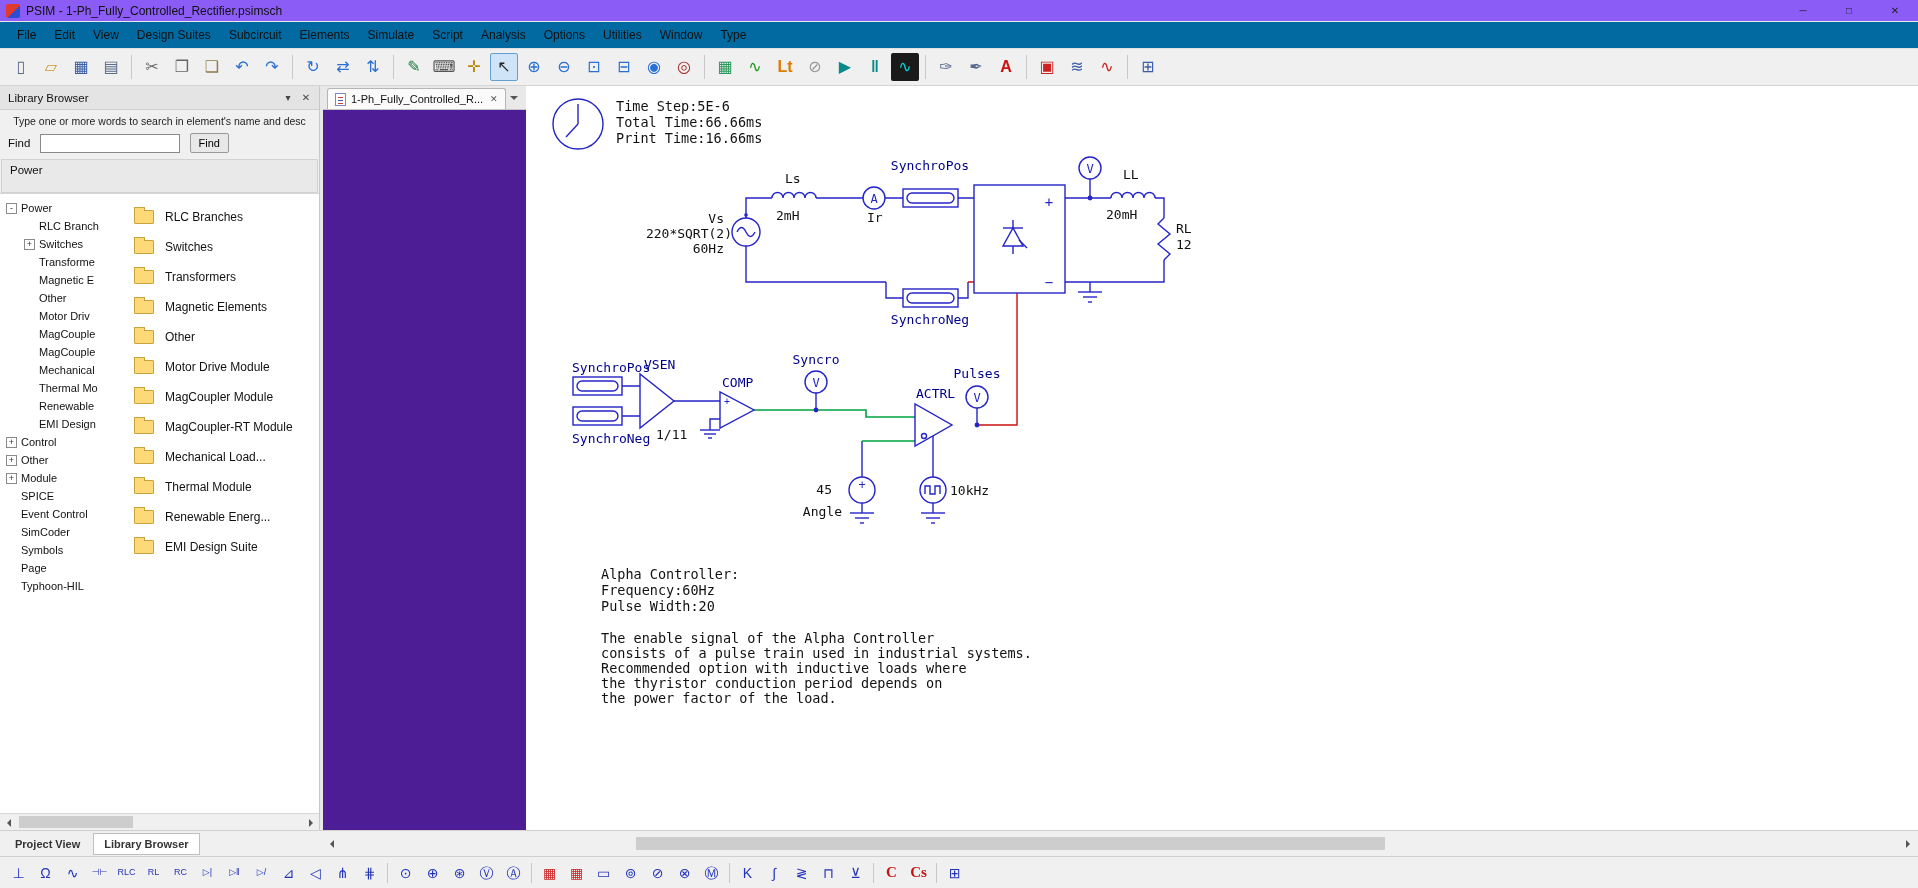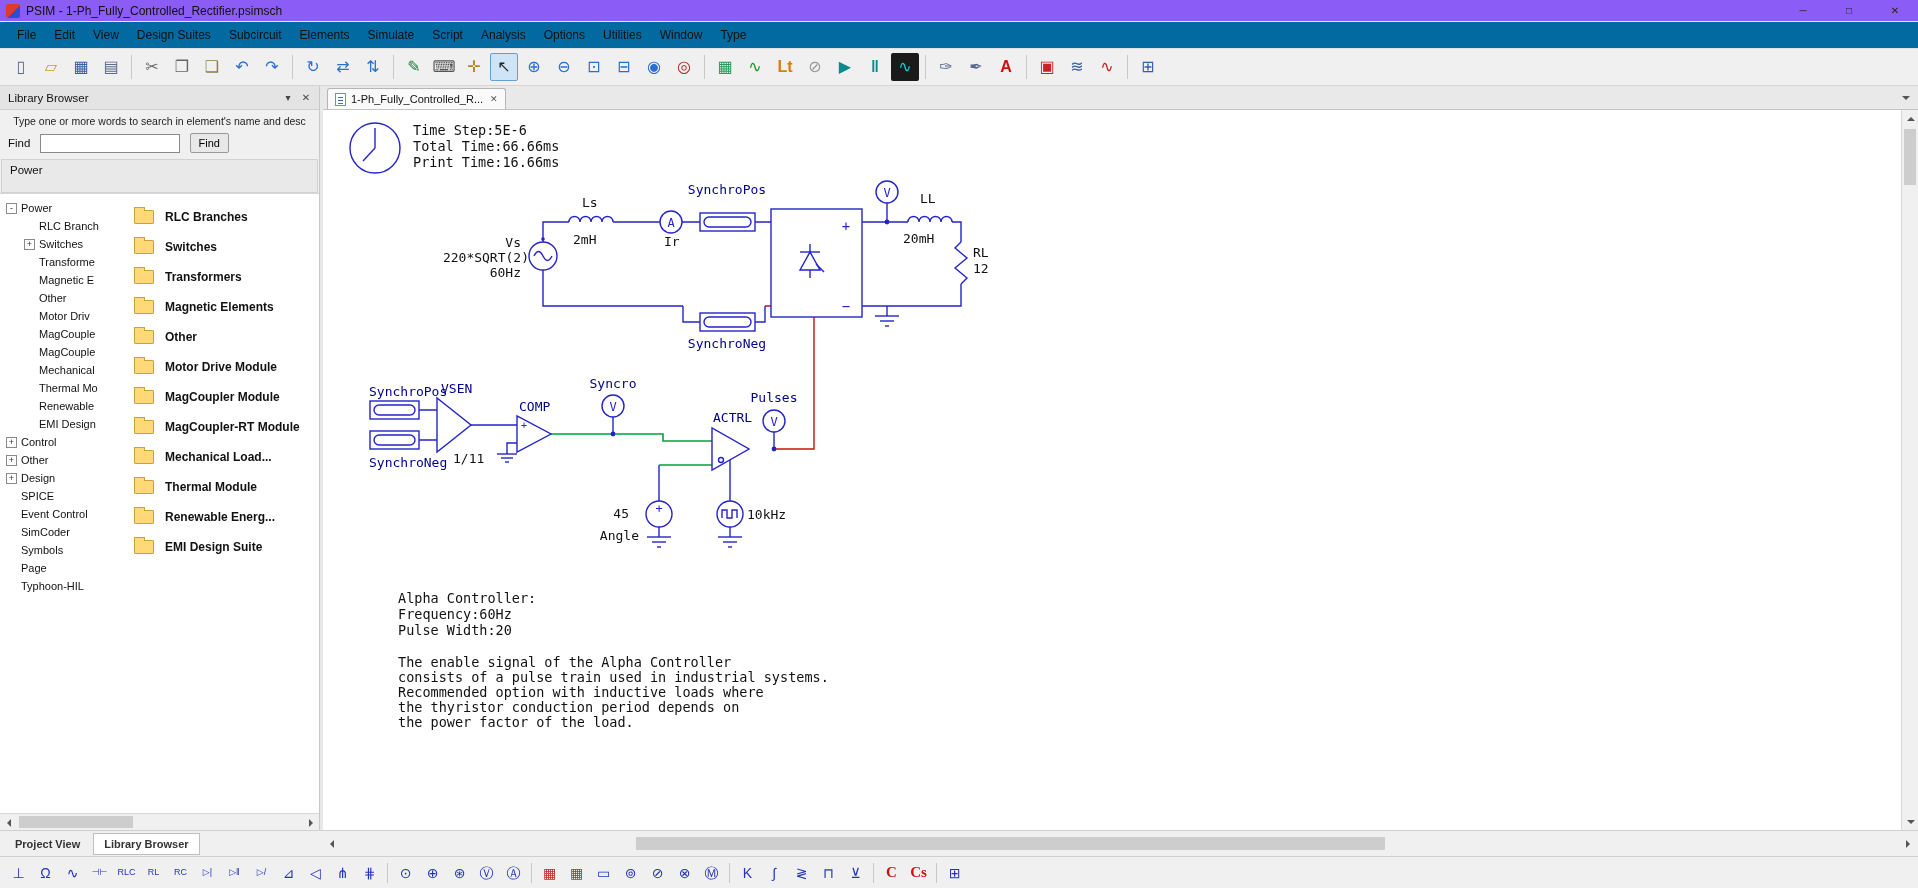--- a/index.html
+++ b/index.html
@@ -41,40 +41,40 @@
   .find-btn { height:20px; padding:0 8px; font-size:11px; background:#e8e8e8; border:1px solid #9a9a9a; border-radius:2px; font-family:inherit; }
   .power-box { flex:none; height:34px; background:#e9e9e9; border:1px solid #d2d2d2; margin:0 1px; padding:4px 0 0 8px; font-size:11.5px; }
   .panel-body { flex:1; display:flex; min-height:0; background:#fff; border-top:1px solid #d6d6d6; overflow:hidden; }
   .tree { width:122px; flex:none; padding-top:5px; overflow:hidden; }
   .tree-row { display:flex; align-items:center; height:18px; font-size:11px; white-space:nowrap; }
   .tree-row[data-depth="d0"] { padding-left:6px; }
   .tree-row[data-depth="d1"] { padding-left:24px; }
   .exp { width:11px; height:11px; flex:none; border:1px solid #8a8a8a; background:#fff; font-size:9px; line-height:9px; text-align:center; color:#333; margin-right:4px; }
   .exp:empty { visibility:hidden; }
   .tree-label { overflow:hidden; }
-  .liblist { flex:1; padding:8px 0 0 12px; overflow:hidden;font-weight:bold; }
+  .liblist { flex:1; padding:8px 0 0 12px; overflow:hidden; }
   .lib-row { display:flex; align-items:center; height:30px; gap:11px; }
   .folder-icon { width:20px; height:14px; flex:none; background:#ffd978; border:1px solid #c8a23a; border-radius:1px; position:relative; }
   .folder-icon::before { content:""; position:absolute; top:-4px; left:-1px; width:9px; height:3px; background:#ffd978; border:1px solid #c8a23a; border-bottom:none; border-radius:1px 1px 0 0; }
   .lib-label { font-size:12px; white-space:nowrap; }
   .panel-hscroll { height:17px; flex:none; display:flex; background:#f0f0f0; border-top:1px solid #d6d6d6; }
   
   .sb-btn { width:17px; height:17px; flex:none; display:flex; align-items:center; justify-content:center; background:#f0f0f0; }
   .sb-track { flex:1; position:relative; background:#f0f0f0; }
   .sb-thumb { position:absolute; top:2px; bottom:2px; background:#cdcdcd; }
   .lib-thumb { left:2px; width:40%; }
   .main-thumb { left:19%; width:48%; }
   .tri { width:0; height:0; border:4px solid transparent; display:block; }
   .tri-l { border-left:none; border-right-color:#555; }
   .tri-r { border-right:none; border-left-color:#555; }
   .tri-u { border-top:none; border-bottom-color:#555; }
   .tri-d { border-bottom:none; border-top-color:#555; }
   .splitter { width:3px; flex:none; background:#e8e8e8; }
   
-  .main-area { flex:1; display:flex; flex-direction:column; min-width:0; background:#fca5a5; }
+  .main-area { flex:1; display:flex; flex-direction:row; min-width:0; background:#4c1d95; }
   .doc-tabbar { height:24px; flex:none; display:flex; align-items:flex-end; background:#e9e9e9; border-bottom:1px solid #c4c4c4; padding-left:4px; }
   .doc-tab { height:21px; display:flex; align-items:center; gap:5px; background:#fafafa; border:1px solid #b5b5b5; border-bottom:none; border-radius:3px 3px 0 0; padding:0 7px; font-size:11px; white-space:nowrap; }
   .doc-icon { width:11px; height:13px; flex:none; background:#fff; border:1px solid #7a8ac0; position:relative; }
   .doc-icon::after { content:""; position:absolute; left:2px; top:3px; right:2px; height:1px; background:#d04040; box-shadow:0 3px 0 #4060c0, 0 6px 0 #d04040; }
   .doc-close { font-size:9px; color:#555; margin-left:2px; }
   .doc-close i { font-style:normal; }
   .tab-drop { margin-left:auto; margin-right:4px; width:16px; height:16px; display:flex; align-items:center; justify-content:center; align-self:center; }
   .canvas-wrap { flex:1; display:flex; min-height:0; }
   .canvas { flex:1; background:#fff; overflow:hidden; position:relative; }
   .canvas svg { display:block; }
@@ -419,21 +419,21 @@
               <span class="tree-label">Control</span>
             </div>
 
             <div class="tree-row" data-depth="d0">
               <span class="exp">+</span>
               <span class="tree-label">Other</span>
             </div>
 
             <div class="tree-row" data-depth="d0">
               <span class="exp">+</span>
-              <span class="tree-label">Design</span>
+              <span class="tree-label">Module</span>
             </div>
 
             <div class="tree-row" data-depth="d0">
               <span class="exp"></span>
               <span class="tree-label">SPICE</span>
             </div>
 
             <div class="tree-row" data-depth="d0">
               <span class="exp"></span>
               <span class="tree-label">Event Control</span>

